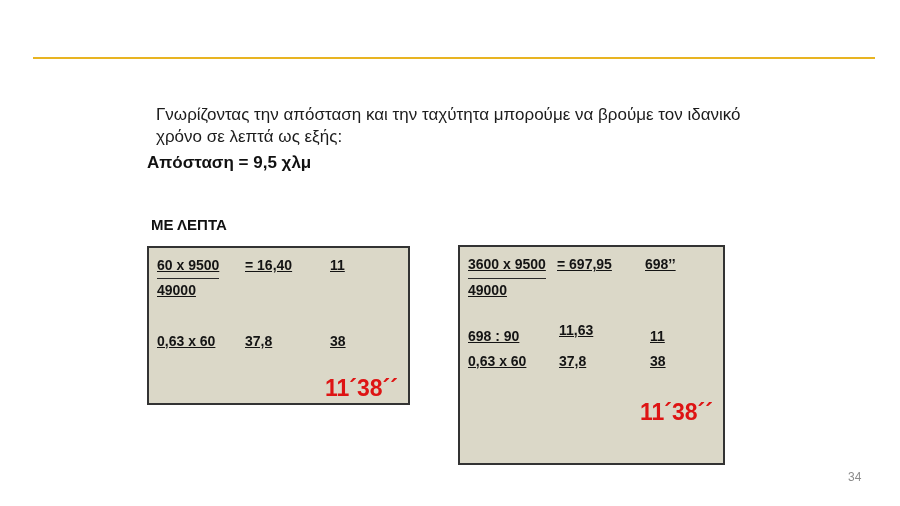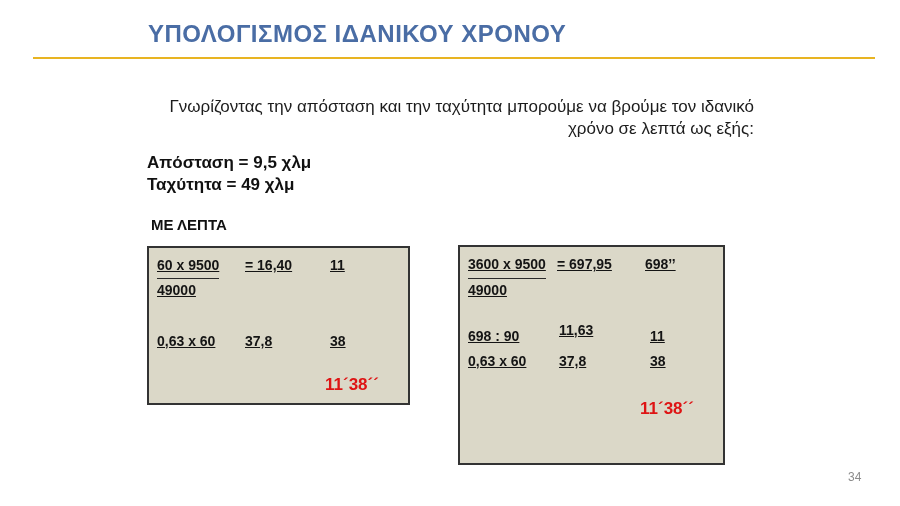--- a/index.html
+++ b/index.html
@@ -23,24 +23,23 @@
   }
   .divider {
     position: absolute; left: 33px; top: 57px;
     width: 842px; height: 2px;
     background: #E8B422;
   }
 
   .intro {
     position: absolute; left: 148px; top: 96px;
     width: 606px;
-    margin: 0;
+    margin: 8px;
     font-size: 17px; line-height: 1.32;
     color: #1c1c1c;
-    text-align: right;
   }
 
   .facts {
     position: absolute; left: 147px; top: 152px;
     font-size: 17px; font-weight: bold; line-height: 1.28;
     color: #111111;
   }
 
   .box-label {
     position: absolute;
@@ -67,45 +66,43 @@
     white-space: nowrap;
     text-decoration: underline;
   }
   .fracbar {
     position: absolute;
     height: 1px;
     background: #2a2a2a;
   }
   .total {
     position: absolute;
-    font-size: 17px; font-weight: bold;
+    font-size: 23px; font-weight: bold;
     color: #DE1414;
     white-space: nowrap;
   }
 
   .page-number {
     position: absolute; left: 836px; top: 470px;
     font-size: 12px;
     color: #8C8C8C;
     margin-left: 12px;
   }
 </style>
 </head>
 <body>
 
 <div class="slide">
 
-  <h1 class="title">ΥΠΟΛΟΓΙΣΜΟΣ ΙΔΑΝΙΚΟΥ ΧΡΟΝΟΥ</h1>
   <div class="divider"></div>
 
   <p class="intro">Γνωρίζοντας την απόσταση και την ταχύτητα μπορούμε να βρούμε τον ιδανικό χρόνο σε λεπτά ως εξής:</p>
 
   <div class="facts">
     <div>Απόσταση = 9,5 χλμ</div>
-    <div>Ταχύτητα = 49 χλμ</div>
   </div>
 
   <div class="box-label label-left">ΜΕ ΛΕΠΤΑ</div>
 
   <div class="calc-box box-left">
     <div class="cell" style="left:8px; top:9px">60 x 9500</div>
     <div class="fracbar" style="left:8px; top:30px; width:62px"></div>
     <div class="cell" style="left:8px; top:34px">49000</div>
 
     <div class="cell" style="left:96px; top:9px">= 16,40</div>

